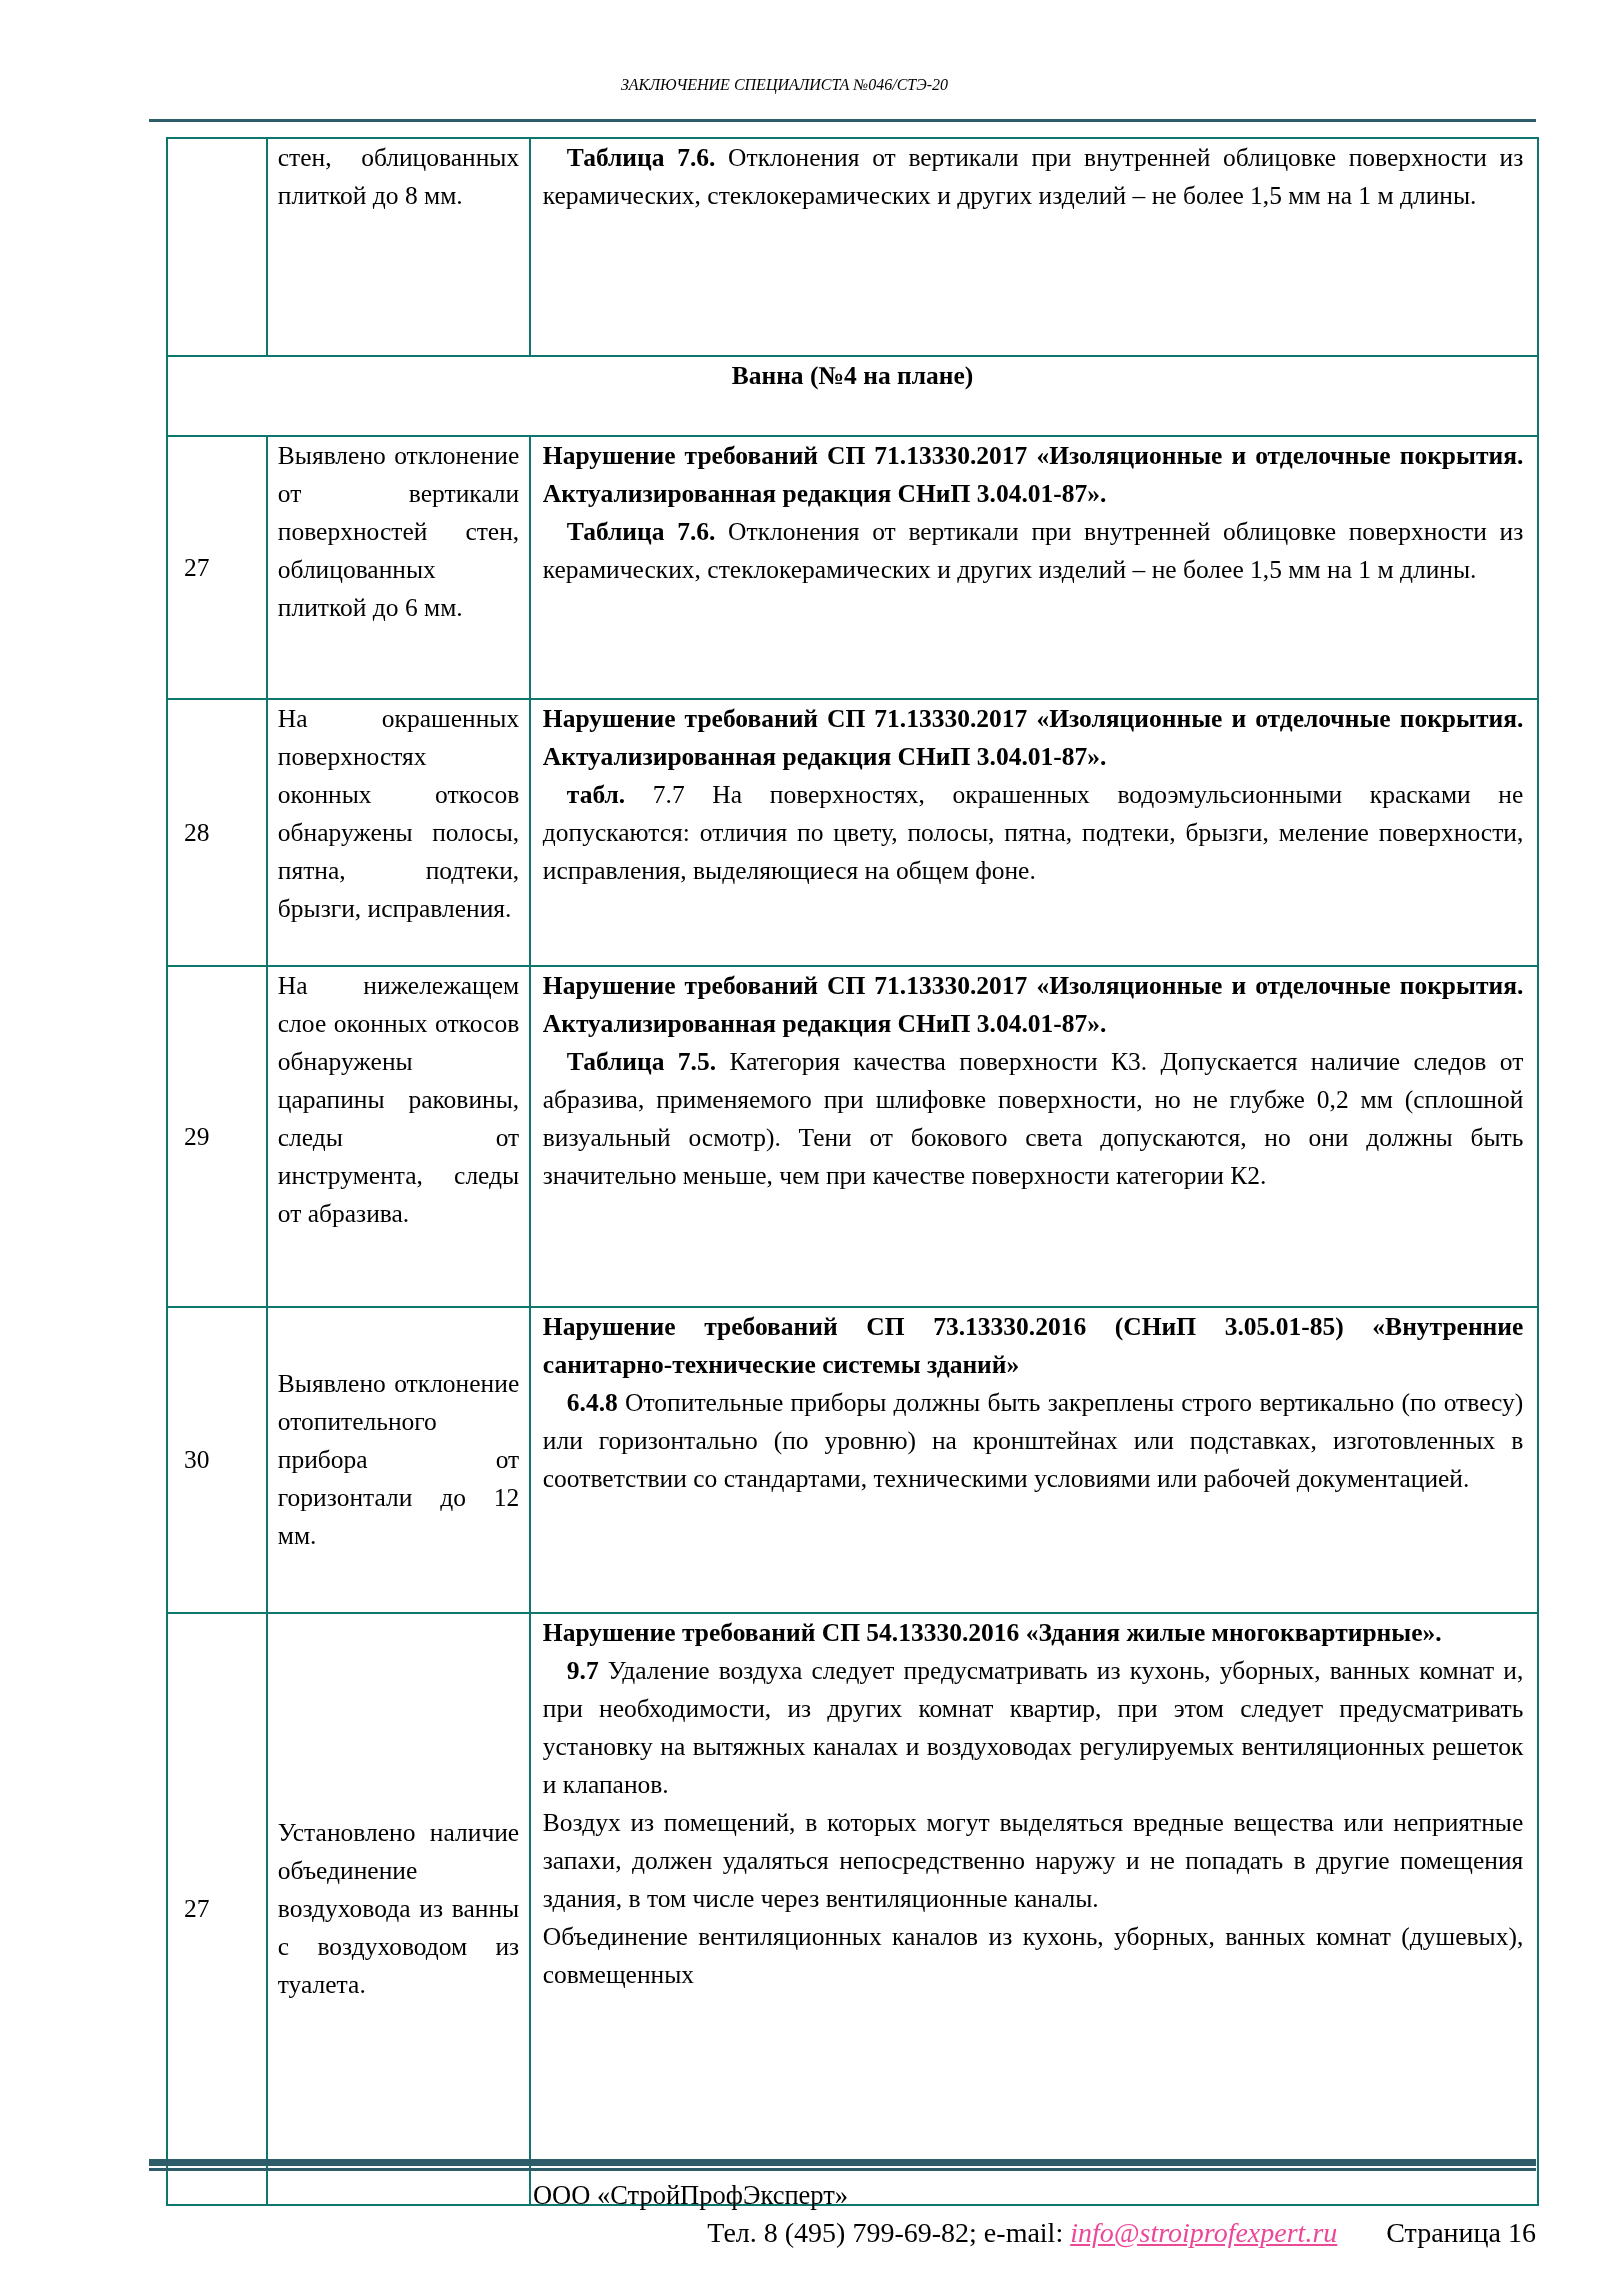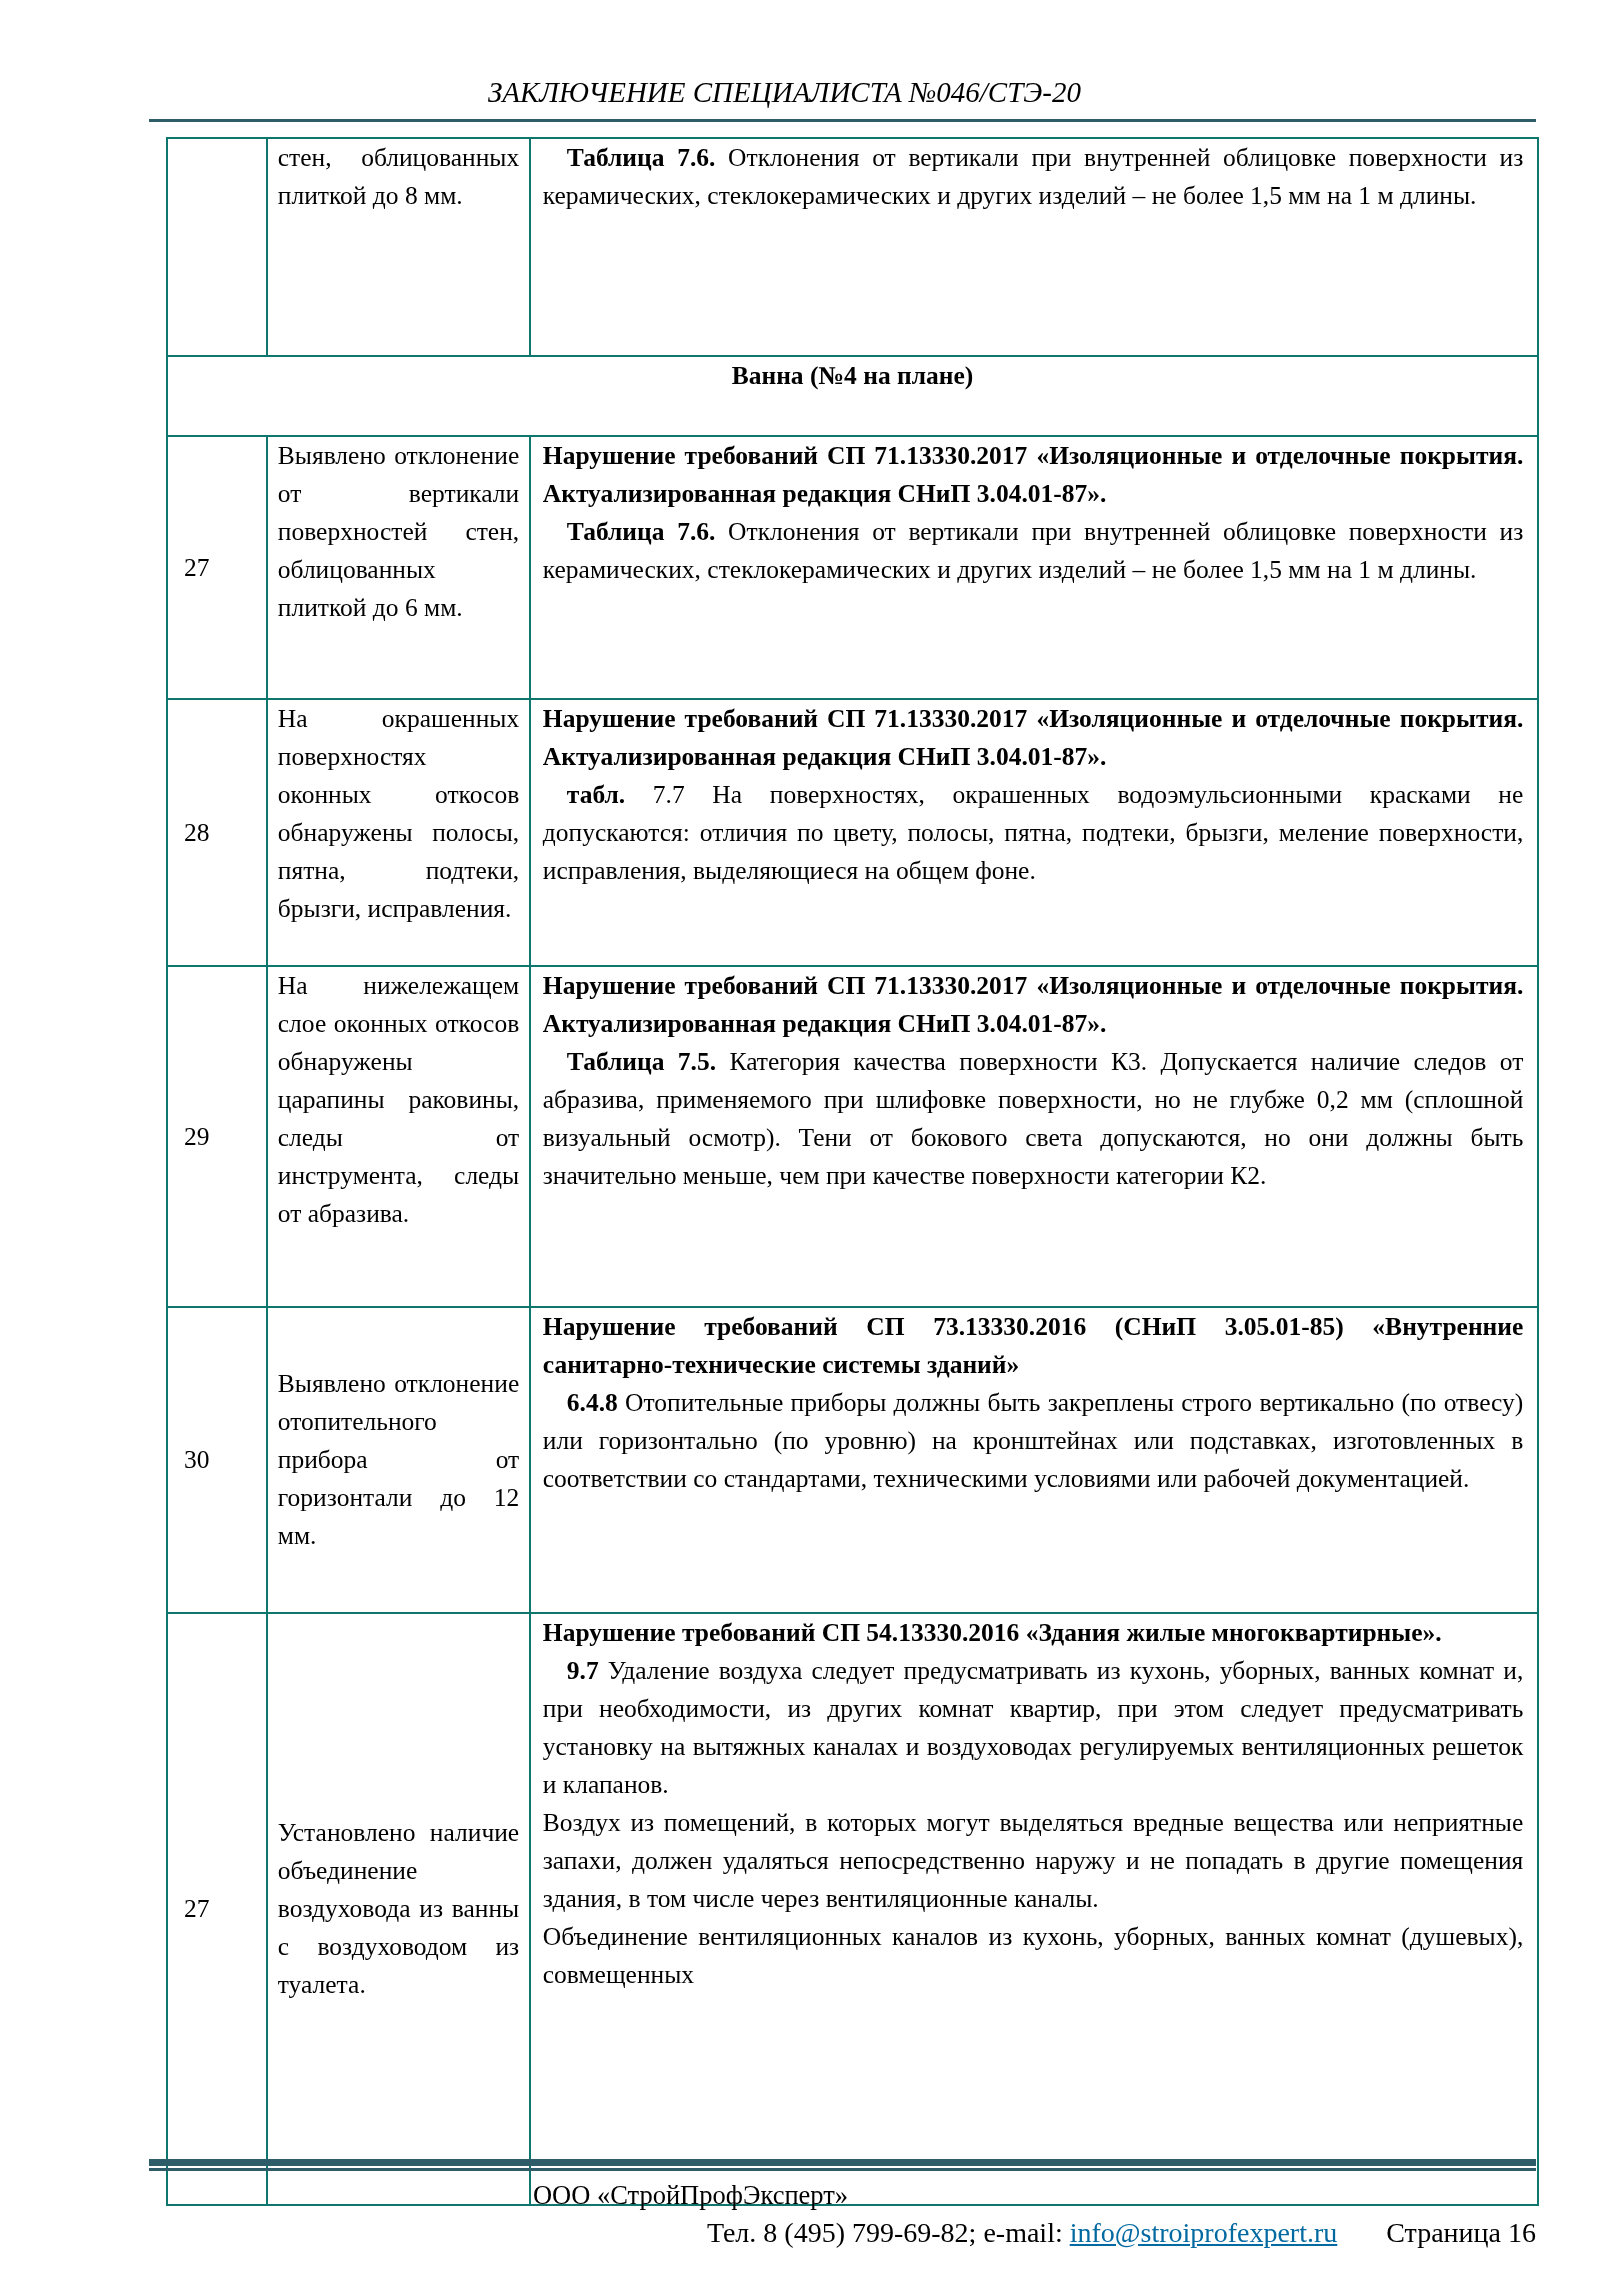--- a/index.html
+++ b/index.html
@@ -2,21 +2,21 @@
 <html><head>
 <meta charset="utf-8">
 <style>
   html, body { margin: 0; padding: 0; background: #ffffff; }
   body {
     width: 1621px; height: 2293px; position: relative; overflow: hidden;
     font-family: "Liberation Serif", "DejaVu Serif", serif; color: #000;
   }
   .header-title {
     position: absolute; left: 0; width: 1500px; top: 76px;
-    text-align: center; font-style: italic; font-size: 29px;
+    text-align: center; font-style: italic; font-size: 16px;
     padding-left: 69px; box-sizing: border-box;
   }
   .header-rule {
     position: absolute; left: 149px; top: 119px; width: 1387px; height: 2.9px;
     background: #2e5c68;
   }
   table.main {
     position: absolute; left: 166px; top: 137px; width: 1370px;
     border-collapse: collapse; table-layout: fixed;
   }
@@ -42,21 +42,21 @@
   .footer-rule2 {
     position: absolute; left: 149px; top: 2168px; width: 1387px; height: 2.9px; background: #2e5c68;
   }
   .footer-company {
     position: absolute; left: 0; width: 1322px; top: 2180px; text-align: center;
     font-size: 26.5px; padding-left: 59px; box-sizing: border-box;
   }
   .footer-contact {
     position: absolute; right: 85px; top: 2217px; font-size: 28px; white-space: pre;
   }
-  .footer-contact a { color: #0369a1; text-decoration: underline; }
+  .footer-contact a { color: #ec4899; text-decoration: underline; font-style: italic; }
   .gap { display: inline-block; width: 49px; }
 </style>
 </head>
 <body>
 
 <div class="header-title">ЗАКЛЮЧЕНИЕ СПЕЦИАЛИСТА №046/СТЭ-20</div>
 <div class="header-rule"></div>
 
 <table class="main">
   <colgroup>

